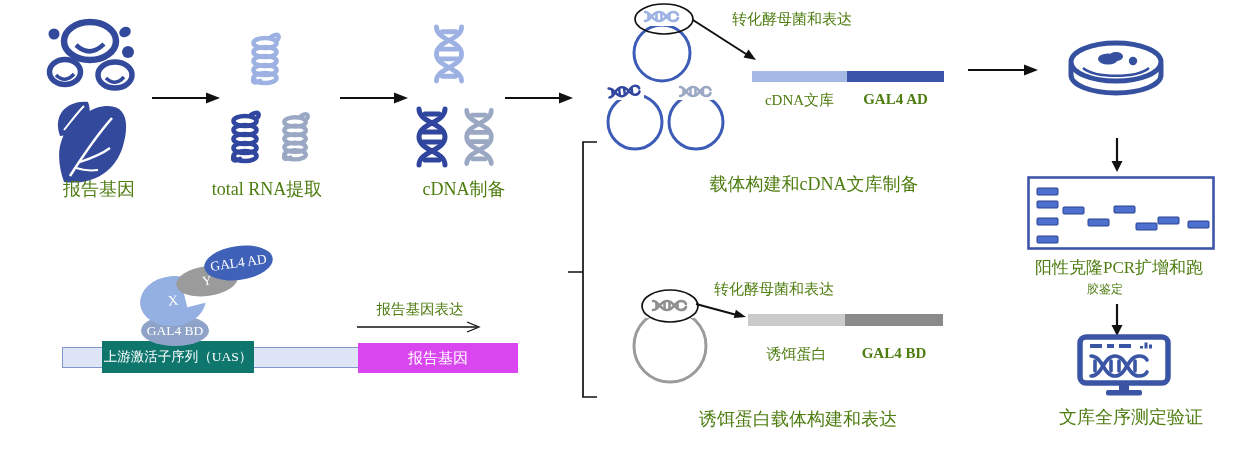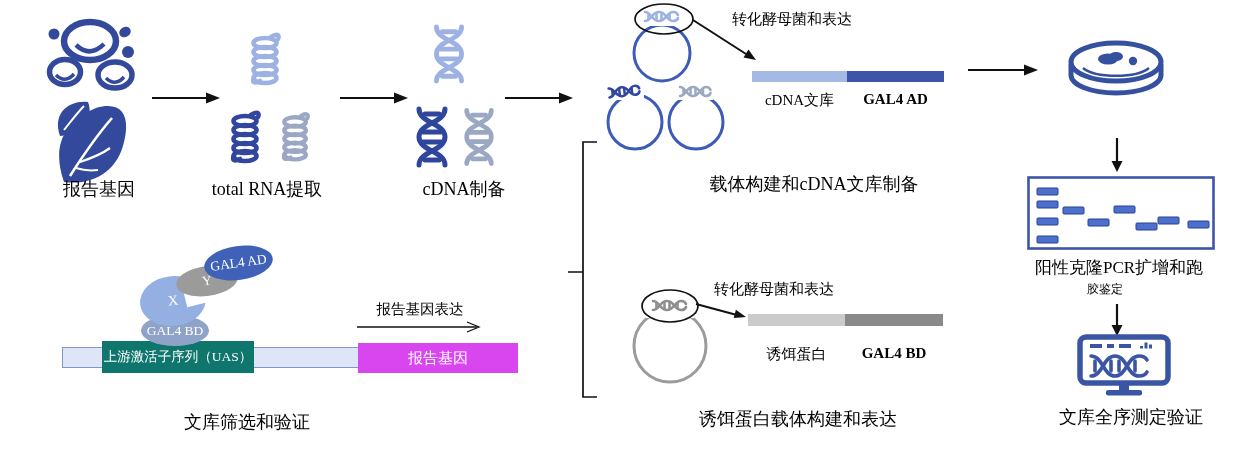--- a/index.html
+++ b/index.html
@@ -1,19 +1,19 @@
 <!DOCTYPE html>
 <html><head>
 <meta charset="utf-8">
 <style>
   html,body{margin:0;padding:0;background:#ffffff;}
   #canvas{position:relative;width:1244px;height:450px;background:#ffffff;overflow:hidden;
           font-family:"Liberation Serif","DejaVu Serif",serif;}
   .abs{position:absolute;}
-  .lbl{color:#000000;white-space:nowrap;text-align:center;
+  .lbl{color:#4d7c0f;white-space:nowrap;text-align:center;
        font-family:"Liberation Serif","DejaVu Serif",serif;}
   .wlbl{color:#ffffff;white-space:nowrap;text-align:center;
         font-family:"Liberation Serif","DejaVu Serif",serif;}
   .ell{border-radius:50%;display:flex;align-items:center;justify-content:center;}
   svg{display:block;}
 </style>
 </head>
 <body>
 
 <div id="canvas">
@@ -290,15 +290,14 @@
   </div>
   <div class="abs ell wlbl" style="left:204px;top:246px;width:69px;height:34px;background:#3f62b8;font-size:13.5px;transform:rotate(-8deg)">
     <span>GAL4 AD</span>
   </div>
 
   <div class="abs lbl" style="left:361px;top:300px;width:118px;font-size:14.5px">报告基因表达</div>
   <svg class="abs" style="left:355px;top:320px" width="128" height="14" viewBox="0 0 128 14">
     <line x1="2" y1="7" x2="122" y2="7" stroke="#111" stroke-width="1.3"></line>
     <path d="M112,2 L124,7 L112,12" fill="none" stroke="#111" stroke-width="1.3"></path>
   </svg>
-  <div class="abs lbl" style="left:145px;top:410px;width:204px;font-size:18px">文库筛选和验证</div>
 
 </div>
 
 </body></html>

